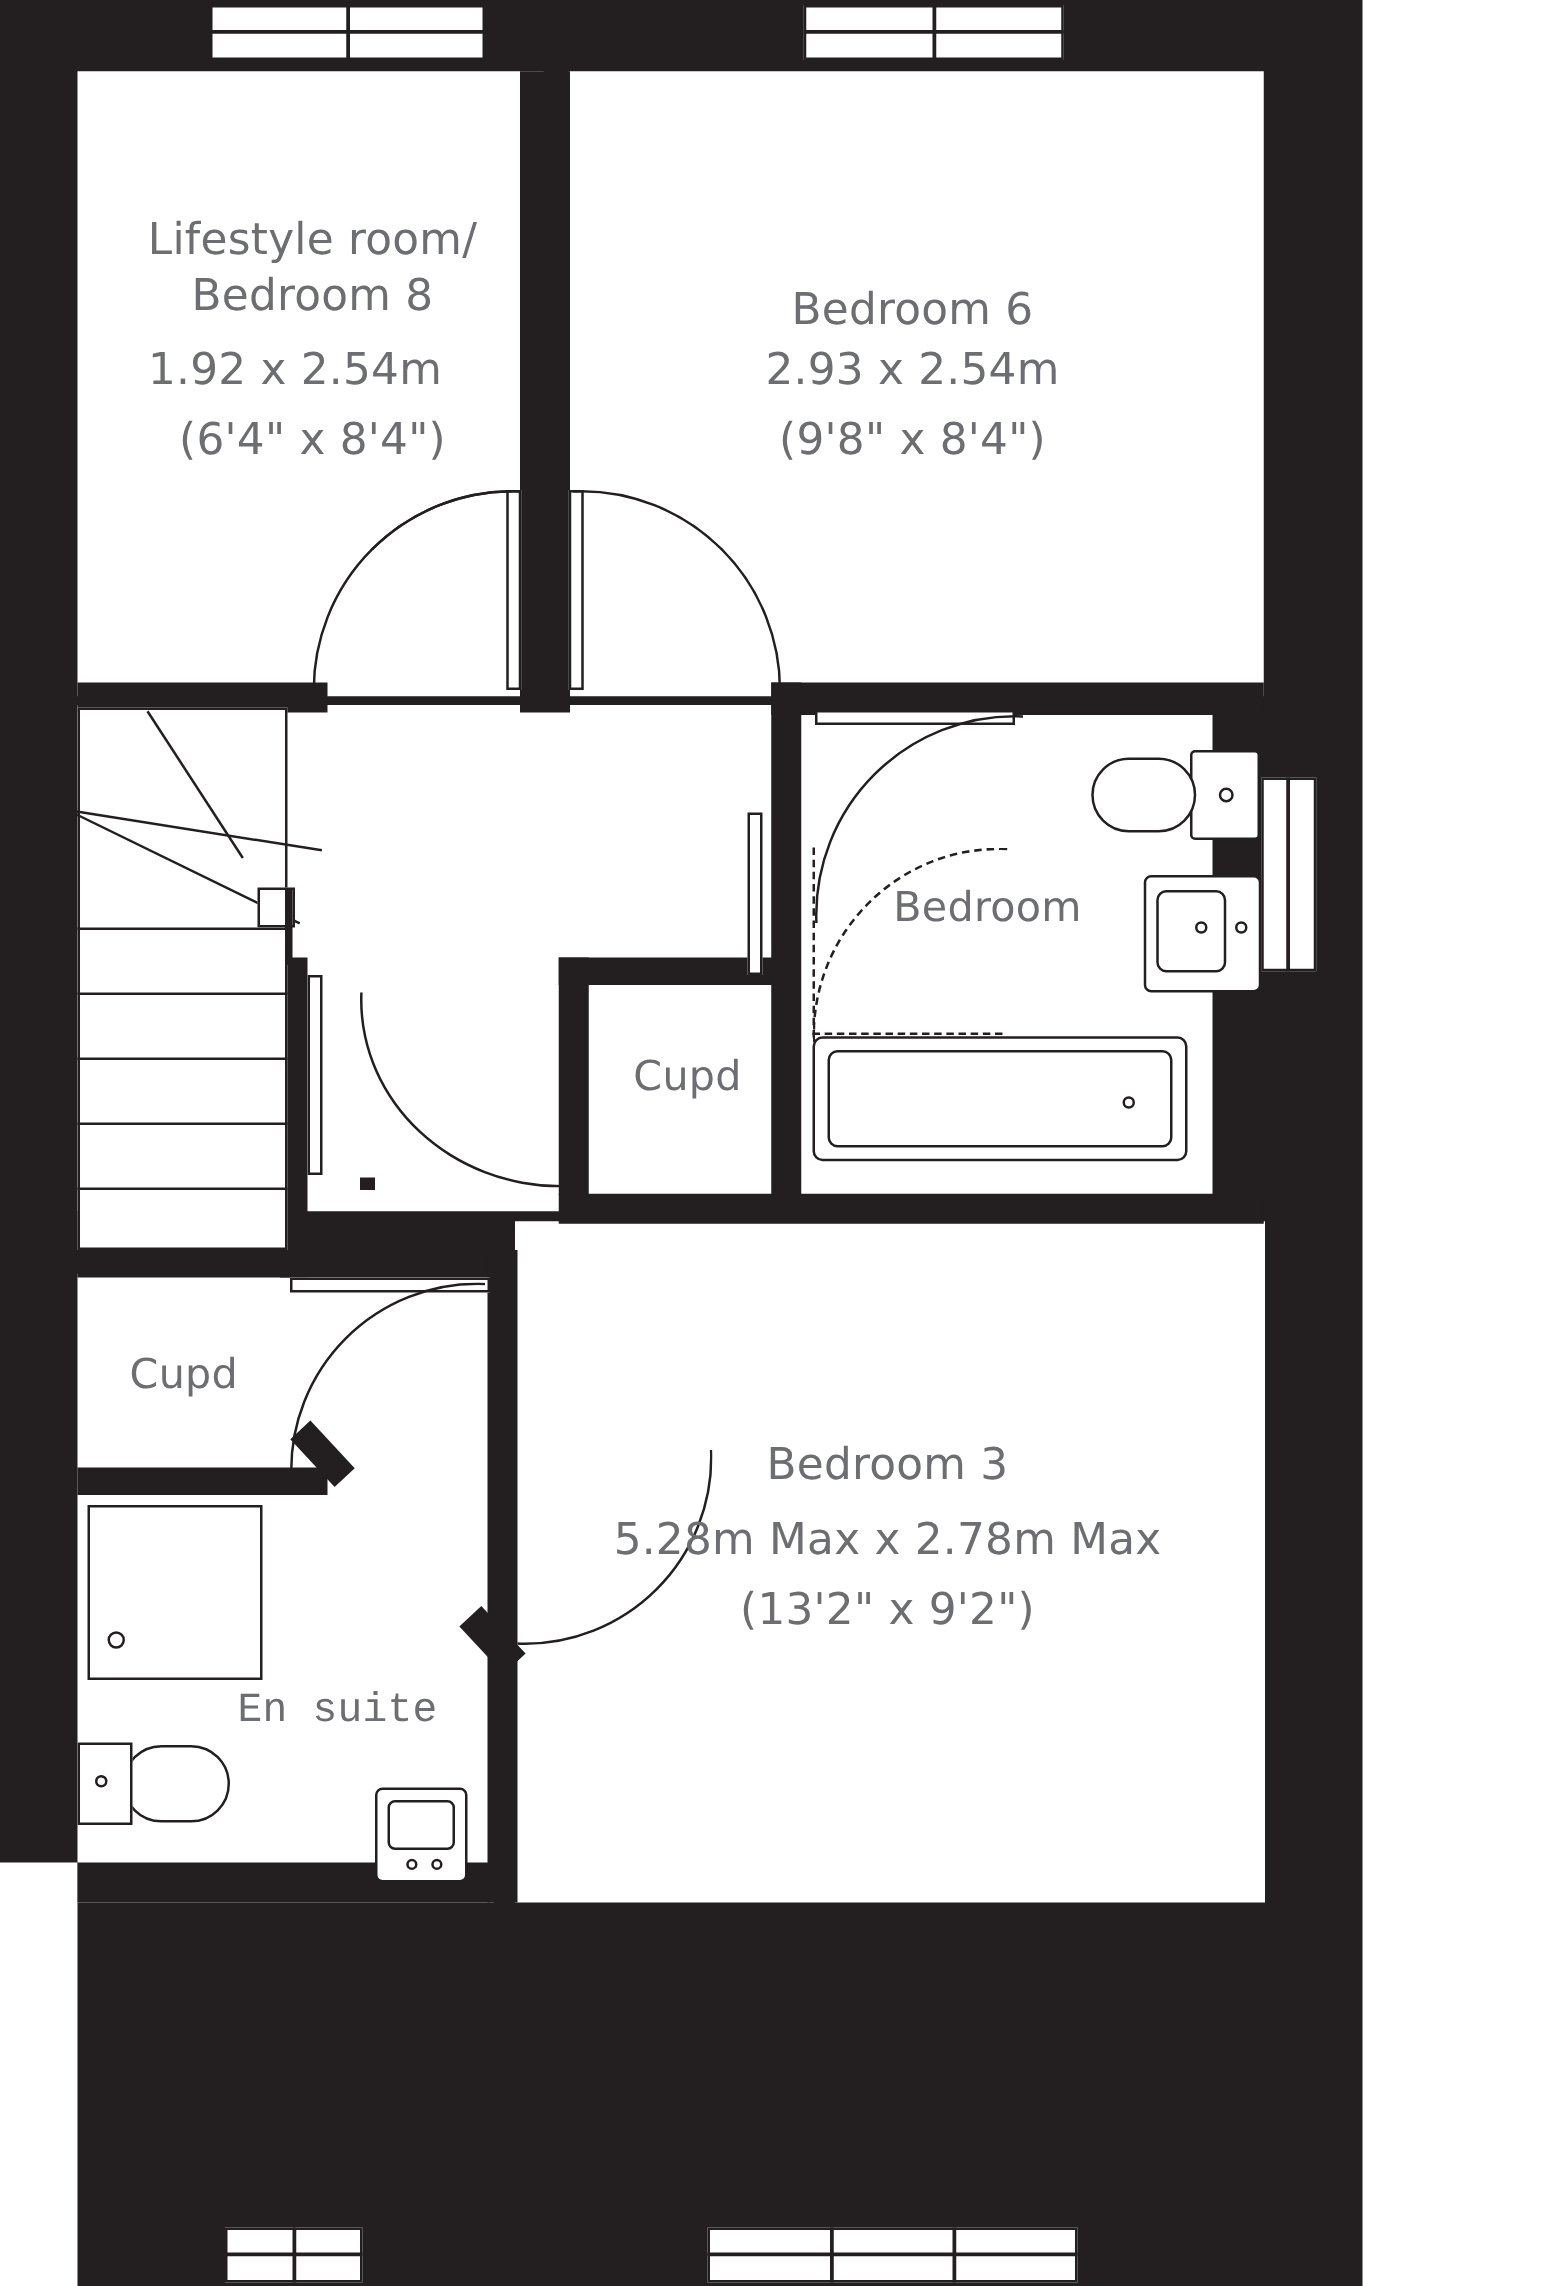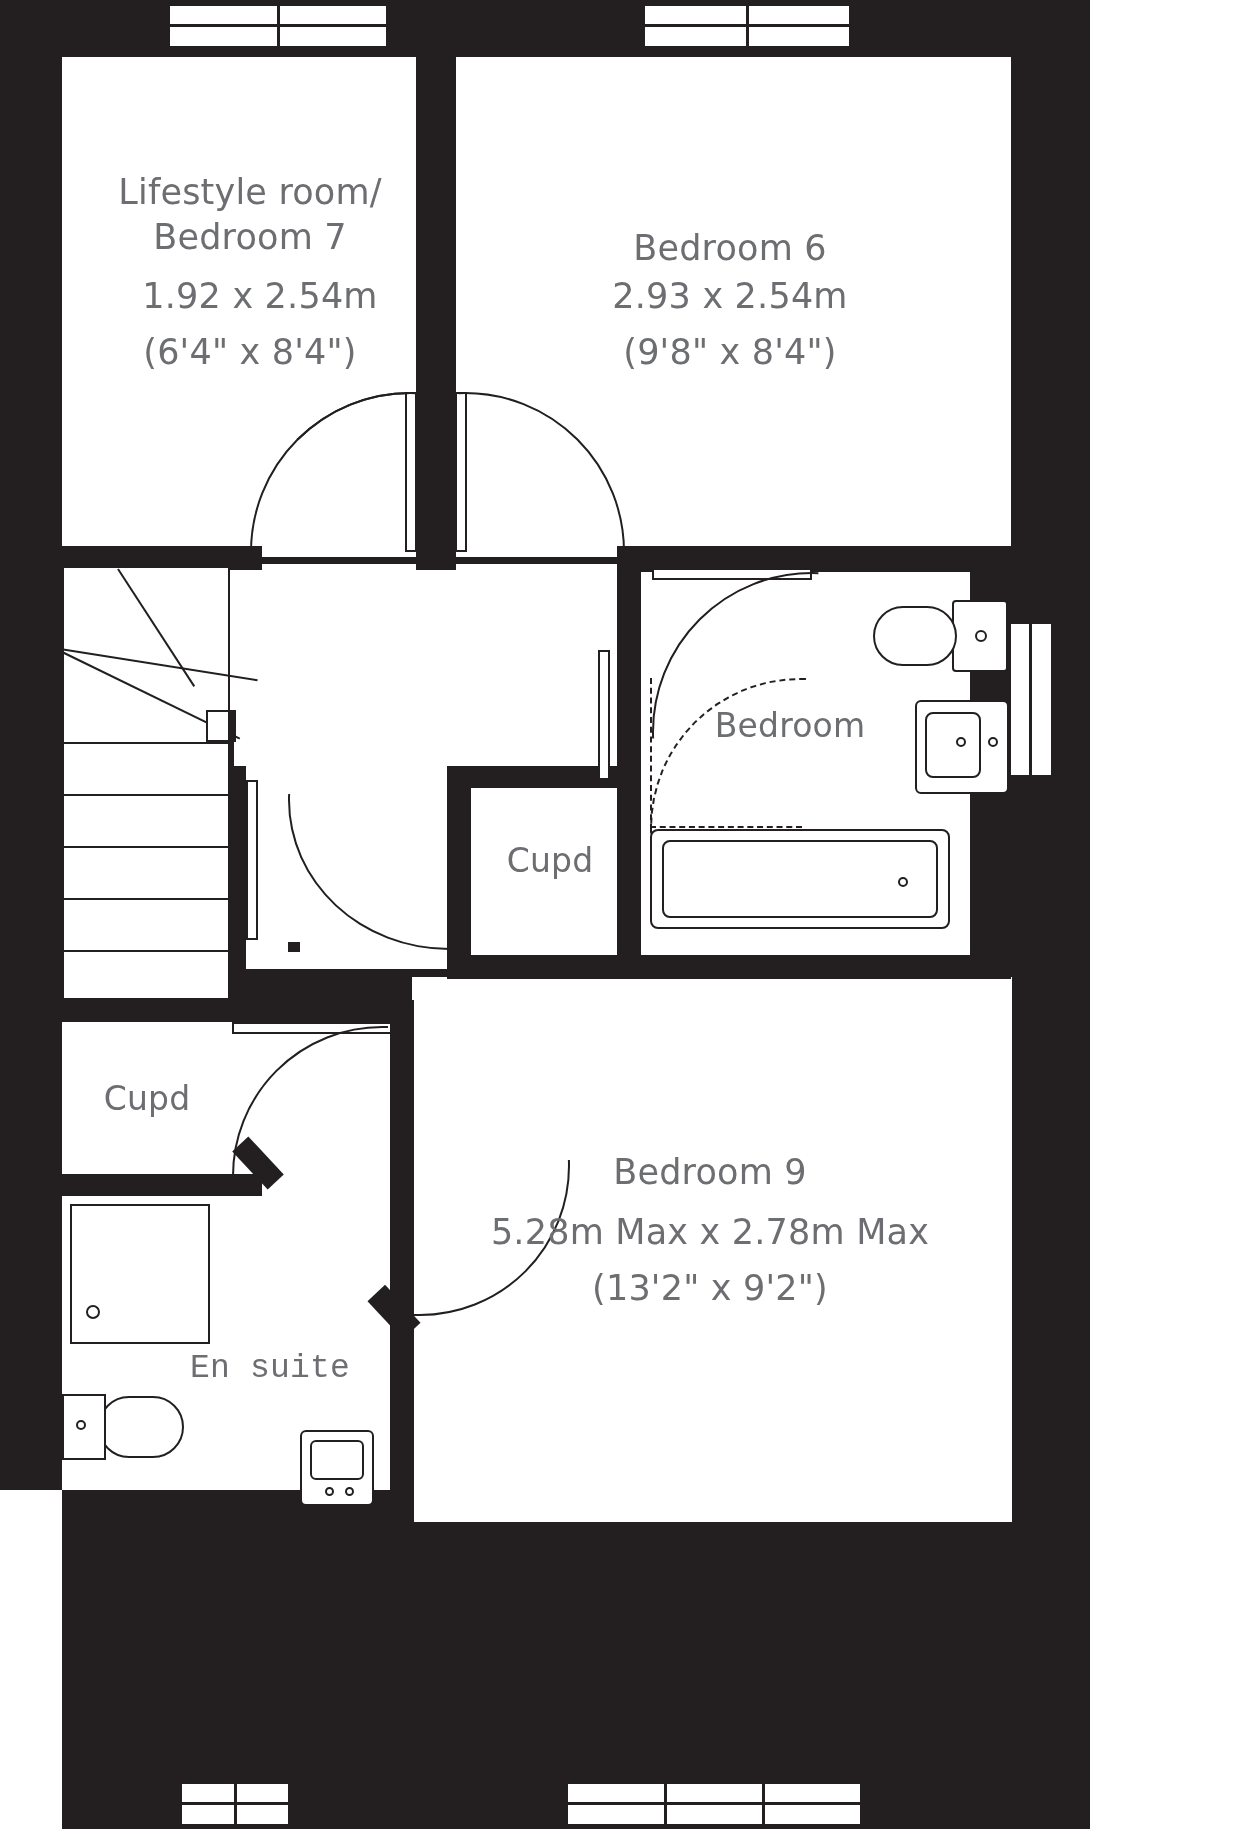--- a/index.html
+++ b/index.html
@@ -187,34 +187,34 @@
   <div class="thin" style="left:98px; top:1396px; width:86px; height:62px; border-radius:32px;"></div>
   <div class="thin" style="left:62px; top:1394px; width:44px; height:66px;"></div>
   <div class="thin" style="left:76px; top:1420px; width:10px; height:10px; border-radius:50%;"></div>
 
   <div class="thin" style="left:300px; top:1430px; width:74px; height:76px; border-radius:6px;"></div>
   <div class="thin" style="left:310px; top:1440px; width:54px; height:40px; border-radius:6px;"></div>
   <div class="thin" style="left:325px; top:1487px; width:9px; height:9px; border-radius:50%;"></div>
   <div class="thin" style="left:345px; top:1487px; width:9px; height:9px; border-radius:50%;"></div>
 
   <div class="label rm-name" style="left:55px; top:170px; width:390px;">Lifestyle room/
-Bedroom 7</div>
-  <div class="label rm-dims" style="left:65px; top:274px; width:390px;">1.92 x 2.54m</div>
+Bedroom 8</div>
+  <div class="label rm-dims" style="left:41px; top:274px; width:390px;">1.92 x 2.54m</div>
   <div class="label rm-dims" style="left:55px; top:330px; width:390px;">(6'4" x 8'4")</div>
 
   <div class="label rm-name" style="left:470px; top:226px; width:520px;">Bedroom 6</div>
   <div class="label rm-dims" style="left:470px; top:274px; width:520px;">2.93 x 2.54m</div>
   <div class="label rm-dims" style="left:470px; top:330px; width:520px;">(9'8" x 8'4")</div>
 
 
   <div class="label sm-name" style="left:630px; top:705px; width:320px;">Bedroom</div>
 
   <div class="label sm-name" style="left:470px; top:840px; width:160px;">Cupd</div>
 
   <div class="label sm-name" style="left:62px; top:1078px; width:170px;">Cupd</div>
 
   <div class="label sm-name" style="left:120px; top:1348px; width:300px;font-family:Liberation Mono, monospace;">En suite</div>
 
-  <div class="label rm-name" style="left:430px; top:1150px; width:560px;">Bedroom 9</div>
+  <div class="label rm-name" style="left:430px; top:1150px; width:560px;">Bedroom 3</div>
   <div class="label rm-dims" style="left:420px; top:1210px; width:580px;">5.28m Max x 2.78m Max</div>
   <div class="label rm-dims" style="left:430px; top:1266px; width:560px;">(13'2" x 9'2")</div>
 
 </div>
 
 </body></html>

